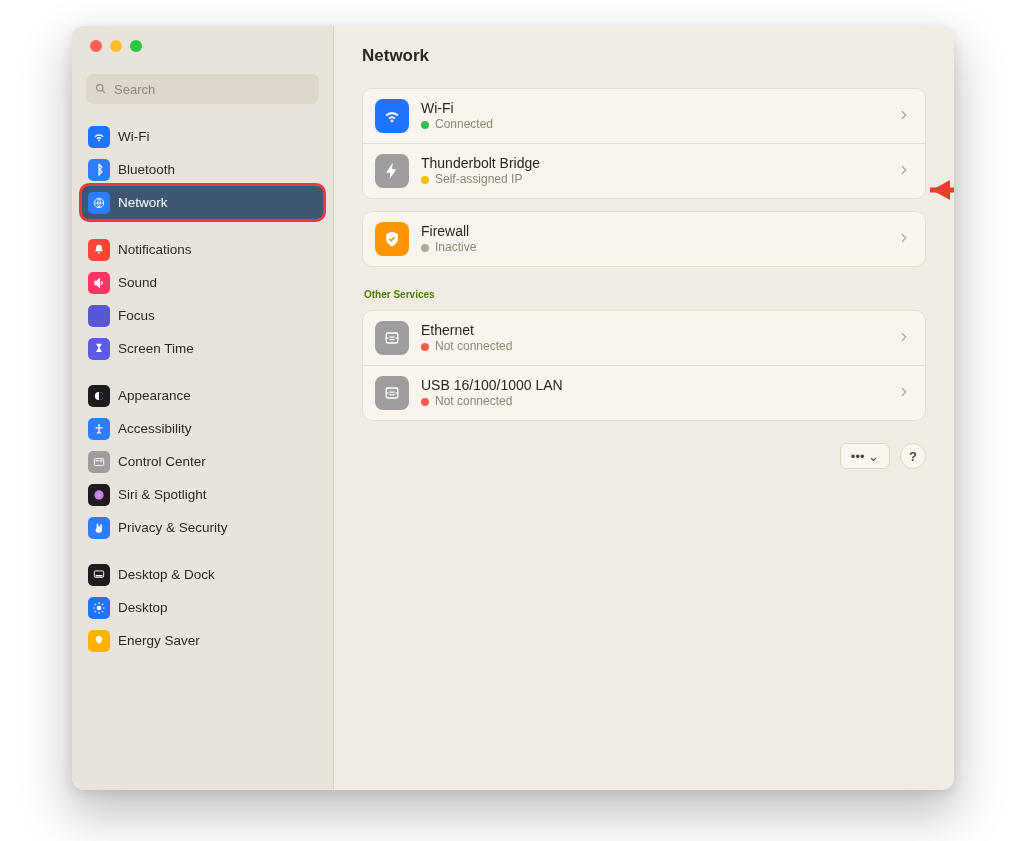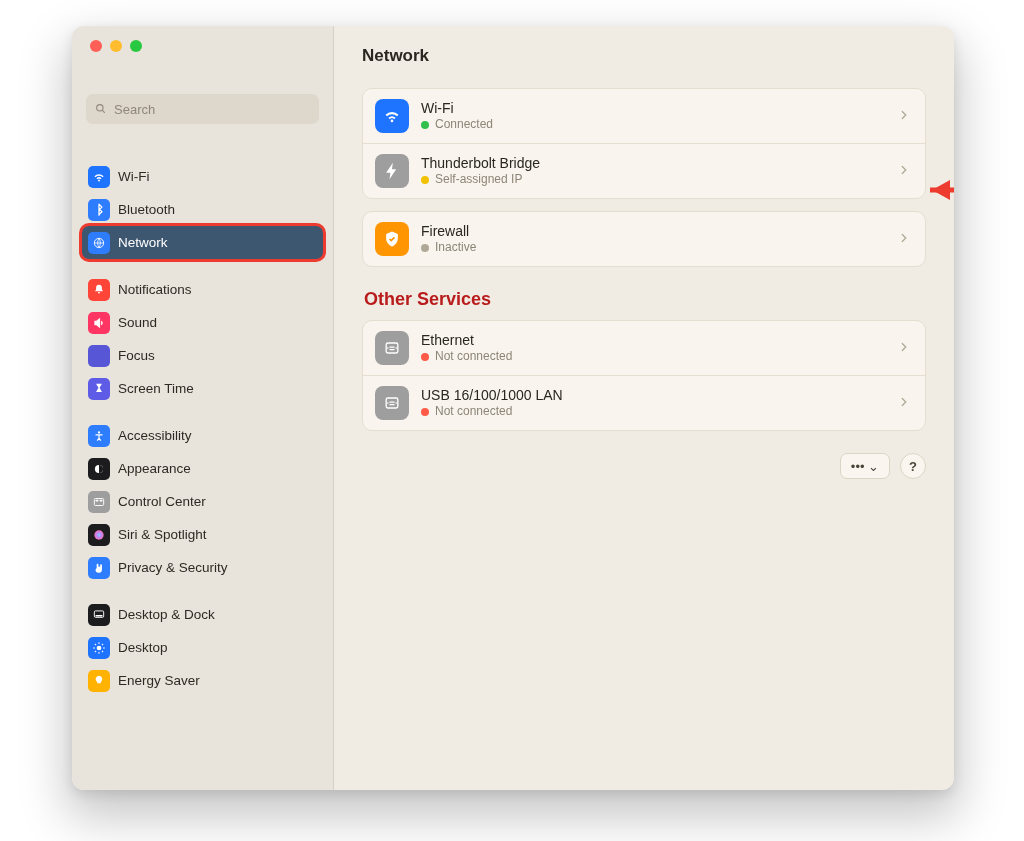--- a/index.html
+++ b/index.html
@@ -15,21 +15,20 @@
     display: flex;
   }
   
   .sidebar {
     width: 262px;
     background: #e9e4db;
     border-right: 1px solid #d6d0c6;
     display: flex; flex-direction: column;
     padding-top: 14px;
     overflow: hidden;
-    gap: 20px;
   }
   .traffic { display: flex; gap: 8px; padding-left: 18px; height: 14px; }
   .tdot { width: 12px; height: 12px; border-radius: 50%; }
   .tdot.r { background:#ff5f57; } .tdot.y { background:#febc2e; } .tdot.g { background:#28c840; }
   .search {
     margin: 20px 14px 6px 14px;
     background: #ddd7cc;
     border-radius: 7px;
     height: 30px;
     display: flex; align-items: center;
@@ -53,21 +52,21 @@
     display: flex; align-items: center; justify-content: center;
     flex: none;
   }
   .nav-icon svg { width: 14px; height: 14px; }
   .nav-label { margin-left: 8px; font-size: 13.5px; color: #2e2a23; }
   .nav-item.sel .nav-label { color: #ffffff; }
 
   
   .main { flex: 1; padding: 20px 28px 20px 28px; overflow: hidden; position: relative; }
   .title { font-size: 17px; font-weight: 700; color: #2a2720; margin-bottom: 22px; }
-  .section-label { font-size: 18px; font-weight: 700; color: #b91c1c; margin: 22px 0 10px 2px; }
+  .section-label { font-size: 10px; font-weight: 700; color: #4d7c0f; margin: 22px 0 10px 2px; }
   .card {
     background: #f9f5ee;
     border: 1px solid #e4ddd0;
     border-radius: 10px;
     overflow: hidden;
   }
   .row {
     display: flex; align-items: center;
     padding: 10px 12px;
     border-bottom: 1px solid #e4ddd0;
@@ -275,34 +274,34 @@
             <div class="nav-icon" style="background:#5e5ce6">
               <svg viewBox="0 0 24 24">
                 <use href="#i-hour"></use>
               </svg>
             </div>
             <span class="nav-label">Screen Time</span>
           </div>
         </div>
         <div class="group">
           <div class="nav-item">
+            <div class="nav-icon" style="background:#1c1c1e">
+              <svg viewBox="0 0 24 24">
+                <use href="#i-appear"></use>
+              </svg>
+            </div>
+            <span class="nav-label">Appearance</span>
+          </div>
+          <div class="nav-item">
             <div class="nav-icon" style="background:#2f7dff">
               <svg viewBox="0 0 24 24">
                 <use href="#i-access"></use>
               </svg>
             </div>
             <span class="nav-label">Accessibility</span>
-          </div>
-          <div class="nav-item">
-            <div class="nav-icon" style="background:#1c1c1e">
-              <svg viewBox="0 0 24 24">
-                <use href="#i-appear"></use>
-              </svg>
-            </div>
-            <span class="nav-label">Appearance</span>
           </div>
           <div class="nav-item">
             <div class="nav-icon" style="background:#9e9e9e">
               <svg viewBox="0 0 24 24">
                 <use href="#i-cc"></use>
               </svg>
             </div>
             <span class="nav-label">Control Center</span>
           </div>
           <div class="nav-item">

